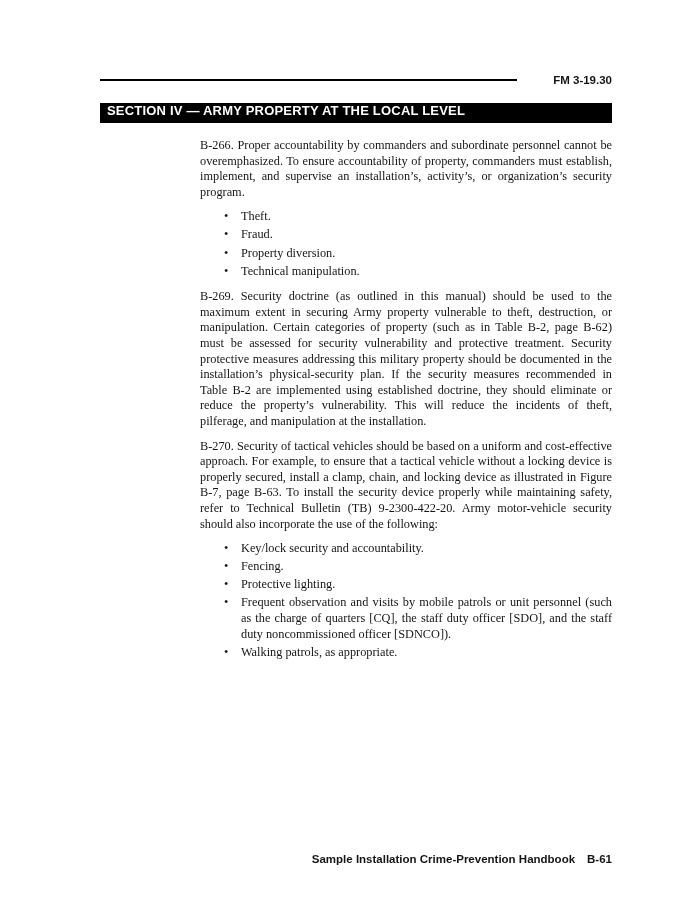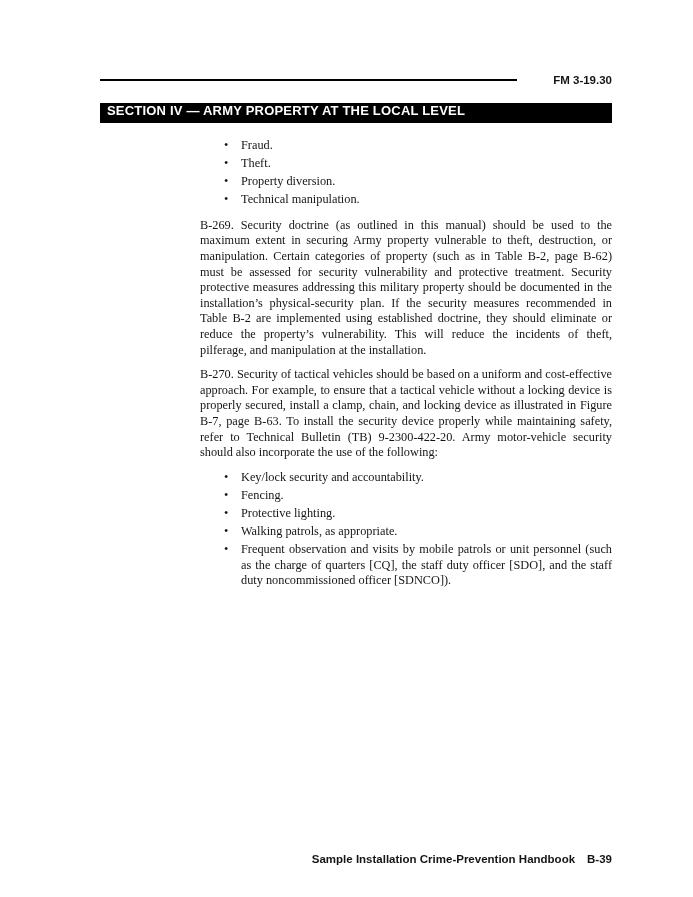--- a/index.html
+++ b/index.html
@@ -96,42 +96,43 @@
     <span class="header-rule"></span>
     <span class="header-ref">FM 3-19.30</span>
   </header>
 
   <div class="section-bar">
     <span>SECTION IV — ARMY PROPERTY AT THE LOCAL LEVEL</span>
   </div>
 
   <main>
 
+    <p class="para">B-266. Proper accountability by commanders and subordinate personnel cannot be overemphasized. To ensure accountability of property, commanders must establish, implement, and supervise an installation’s, activity’s, or organization’s security program.</p>
 
 
     <ul class="bullets">
+      <li>Theft.</li>
       <li>Fraud.</li>
-      <li>Theft.</li>
       <li>Property diversion.</li>
       <li>Technical manipulation.</li>
     </ul>
 
 
     <p class="para">B-269. Security doctrine (as outlined in this manual) should be used to the maximum extent in securing Army property vulnerable to theft, destruction, or manipulation. Certain categories of property (such as in Table B-2, page B-62) must be assessed for security vulnerability and protective treatment. Security protective measures addressing this military property should be documented in the installation’s physical-security plan. If the security measures recommended in Table B-2 are implemented using established doctrine, they should eliminate or reduce the property’s vulnerability. This will reduce the incidents of theft, pilferage, and manipulation at the installation.</p>
 
 
     <p class="para">B-270. Security of tactical vehicles should be based on a uniform and cost-effective approach. For example, to ensure that a tactical vehicle without a locking device is properly secured, install a clamp, chain, and locking device as illustrated in Figure B-7, page B-63. To install the security device properly while maintaining safety, refer to Technical Bulletin (TB) 9-2300-422-20. Army motor-vehicle security should also incorporate the use of the following:</p>
 
     <ul class="bullets">
       <li>Key/lock security and accountability.</li>
       <li>Fencing.</li>
       <li>Protective lighting.</li>
+      <li>Frequent observation and visits by mobile patrols or unit personnel (such as the charge of quarters [CQ], the staff duty officer [SDO], and the staff duty noncommissioned officer [SDNCO]).</li>
       <li>Walking patrols, as appropriate.</li>
-      <li>Frequent observation and visits by mobile patrols or unit personnel (such as the charge of quarters [CQ], the staff duty officer [SDO], and the staff duty noncommissioned officer [SDNCO]).</li>
     </ul>
 
   </main>
 
   <footer class="page-footer">
-    <span>Sample Installation Crime-Prevention Handbook</span><span class="footer-page">B-39</span>
+    <span>Sample Installation Crime-Prevention Handbook</span><span class="footer-page">B-61</span>
   </footer>
 
 </div>
 
 </body></html>

